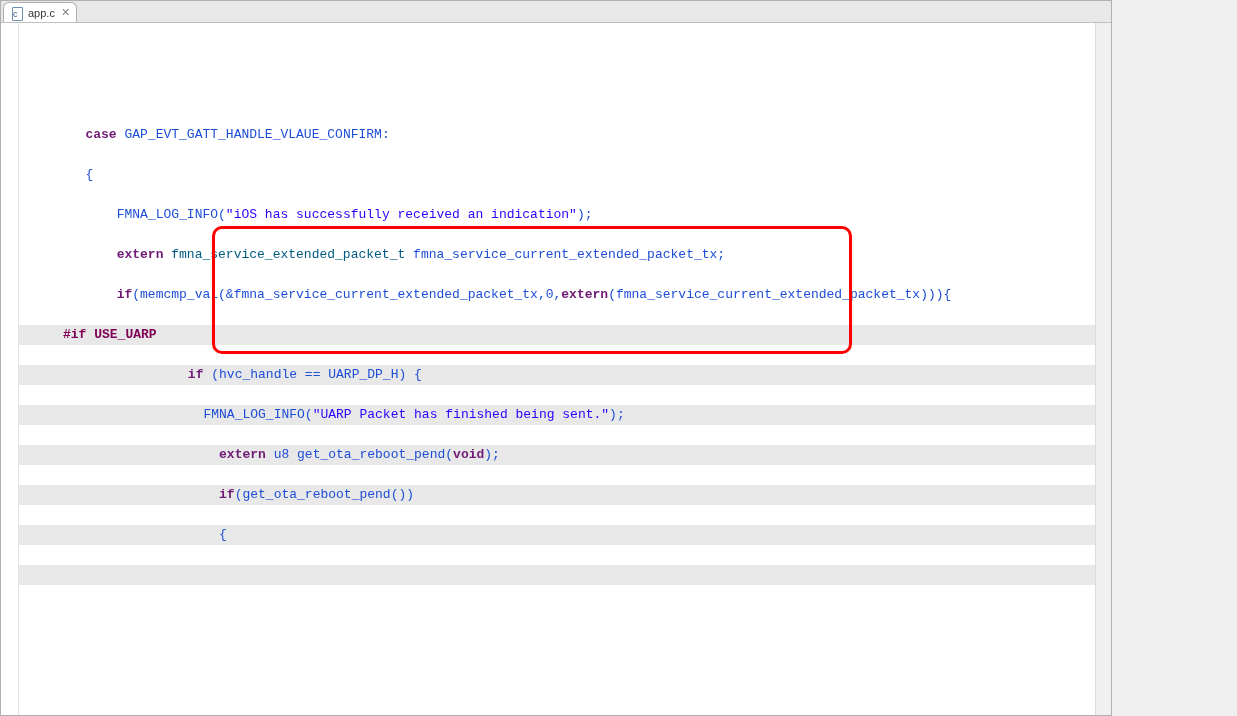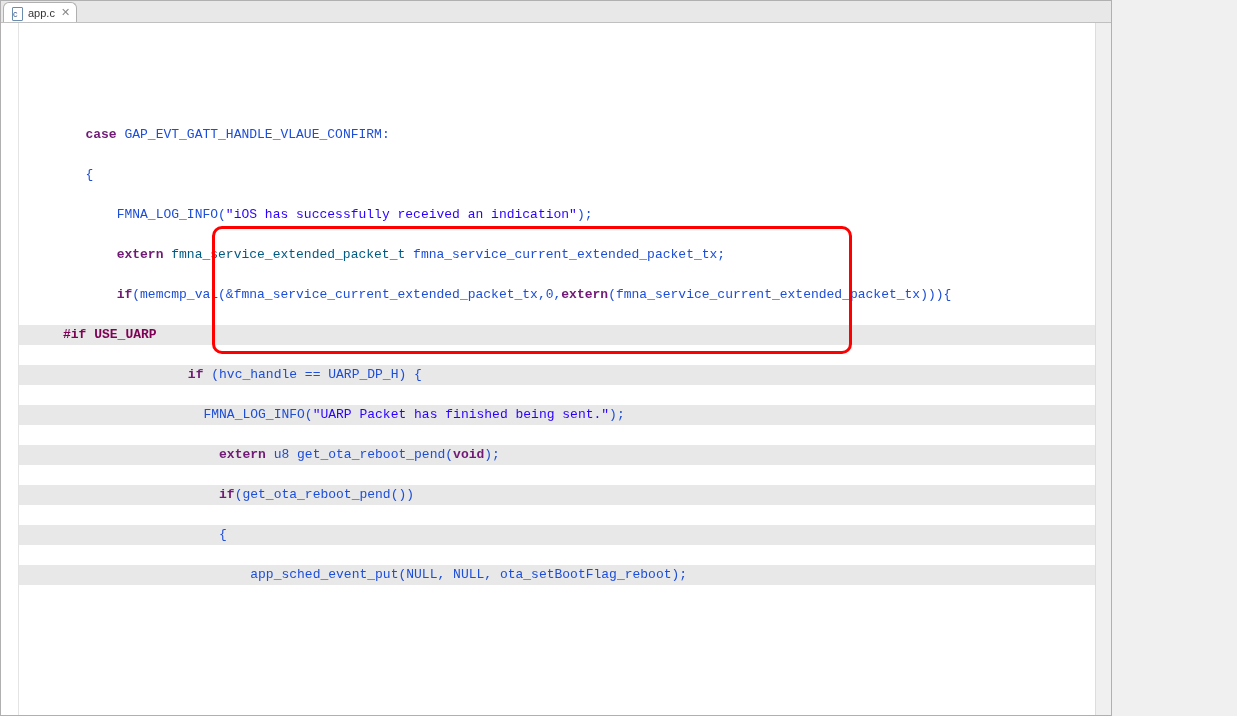--- a/index.html
+++ b/index.html
@@ -146,21 +146,21 @@
 <div class="line"><span>        </span><span class="plain">{</span></div>
 <div class="line"><span>        </span><span class="plain">    FMNA_LOG_INFO(</span><span class="str">"iOS has successfully received an indication"</span><span class="plain">);</span></div>
 <div class="line"><span>            </span><span class="kw">extern</span><span class="type"> fmna_service_extended_packet_t</span><span class="plain"> fmna_service_current_extended_packet_tx;</span></div>
 <div class="line"><span>            </span><span class="kw">if</span><span class="plain">(memcmp_val(&amp;fmna_service_current_extended_packet_tx,0,</span><span class="kw">extern</span><span class="plain">(fmna_service_current_extended_packet_tx))){</span></div>
 <div class="line hl-block"><span class="pp">#if USE_UARP</span></div>
 <div class="line hl-block"><span>                </span><span class="kw">if</span><span class="plain"> (hvc_handle == UARP_DP_H) {</span></div>
 <div class="line hl-block"><span>        </span><span class="plain">          FMNA_LOG_INFO(</span><span class="str">"UARP Packet has finished being sent."</span><span class="plain">);</span></div>
 <div class="line hl-block"><span>                    </span><span class="kw">extern</span><span class="plain"> u8 get_ota_reboot_pend(</span><span class="kw">void</span><span class="plain">);</span></div>
 <div class="line hl-block"><span>                    </span><span class="kw">if</span><span class="plain">(get_ota_reboot_pend())</span></div>
 <div class="line hl-block"><span>        </span><span class="plain">            {</span></div>
-<div class="line hl-block"><span>        </span><span class="plain">                app_sched_event_put(NULL, NULL, ota_setBootFlag_reboot);</span></div>
+<div class="line hl-block"><span>        </span></div>
 
 
 
 
 
 
 
 
 
 

